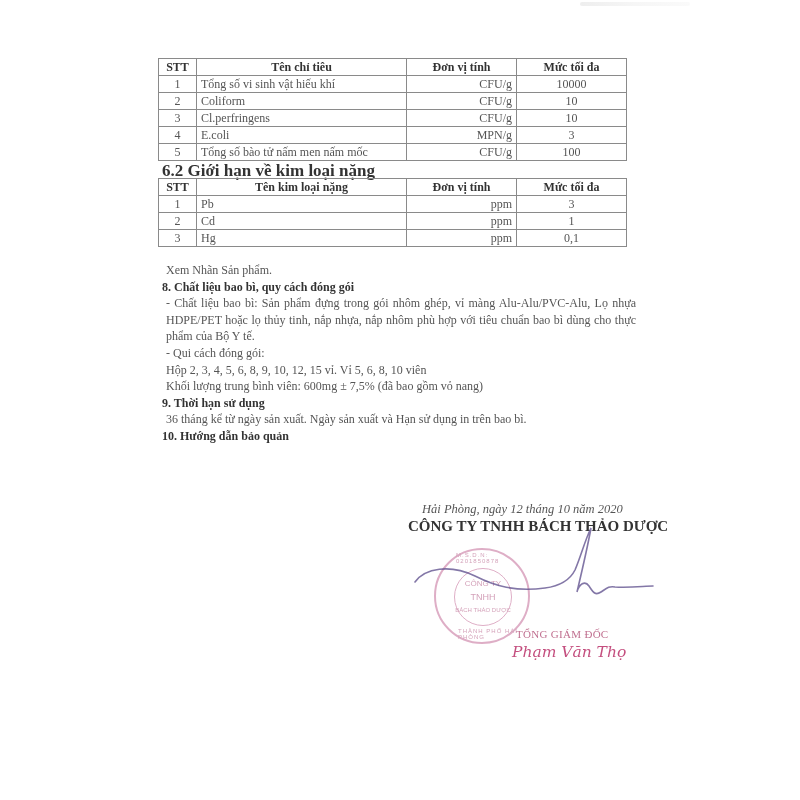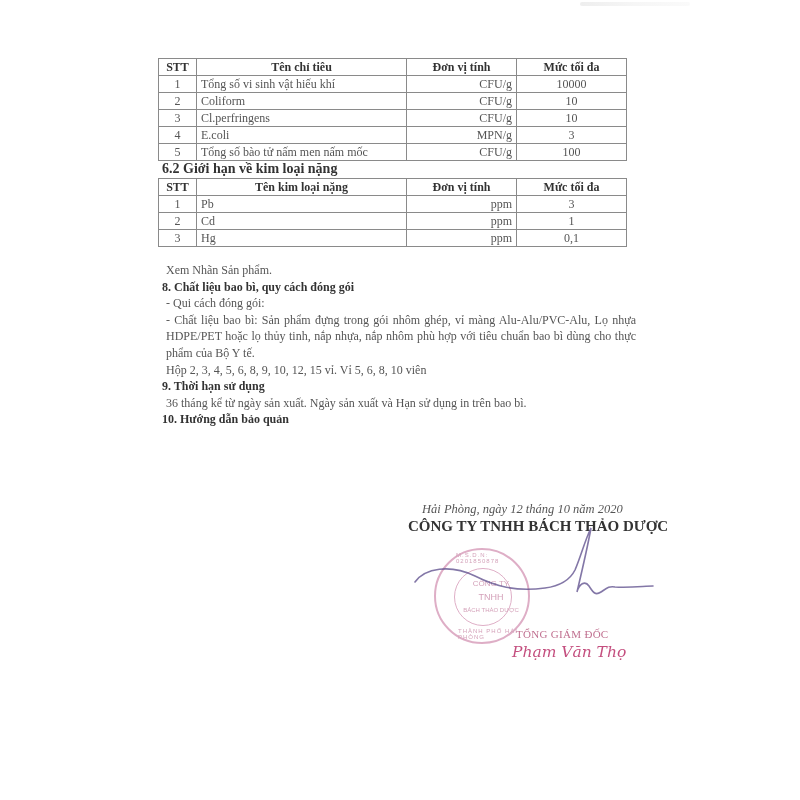--- a/index.html
+++ b/index.html
@@ -30,21 +30,21 @@
   table.spec th { font-weight: bold; color: #333; text-align: center; }
   .c-stt { width: 29px; text-align: center; }
   .c-name { width: 201px; }
   .c-unit { width: 101px; text-align: right; }
   .c-max { width: 101px; text-align: center; }
   .c-name.center { text-align: left; }
   #t1 { top: 58px; }
   #t2 { top: 178px; }
   .sub-heading {
     position: absolute; left: 162px; top: 161px;
-    font-size: 14px; font-weight: bold; color: #333;
+    font-size: 17px; font-weight: bold; color: #333;
   }
   .body-text {
     position: absolute; left: 166px; top: 262px; width: 470px;
     font-size: 12px; line-height: 16.6px; color: #555;
   }
   .body-text .h { font-weight: bold; color: #333; margin-left: -4px; }
   .body-text .p { margin-left: 0; }
   .body-text .just { text-align: justify; }
   .signblock {
     position: absolute; left: 400px; top: 502px; width: 240px;
@@ -55,21 +55,21 @@
   .stamp {
     position: absolute; left: 434px; top: 548px; width: 92px; height: 92px;
     border: 2px solid #d69ab8; border-radius: 50%;
     opacity: 0.8;
   }
   .stamp-inner {
     position: absolute; left: 18px; top: 18px; width: 56px; height: 56px;
     border: 1.5px solid #d69ab8; border-radius: 50%;
   }
   .stamp-text1, .stamp-text2, .stamp-text3 {
-    position: absolute; width: 100%; left: 8px; text-align: center;
+    position: absolute; width: 100%; left: 0; text-align: center;
     font-family: "Liberation Sans", sans-serif; color: #c98aa8;
   }
   .stamp-text1 { top: 10px; font-size: 8px; }
   .stamp-text2 { top: 23px; font-size: 9px; }
   .stamp-text3 { top: 38px; font-size: 6px; }
   .stamp-ring-top {
     position: absolute; left: 20px; top: 2px; font-size: 6px; color:#c98aa8;
     font-family: "Liberation Sans", sans-serif; letter-spacing: 1px;
   }
   .stamp-ring-bottom {
@@ -161,23 +161,24 @@
       <td class="c-name center">Hg</td>
       <td class="c-unit">ppm</td>
       <td class="c-max">0,1</td>
     </tr>
   </tbody>
     </table>
 
   <div class="body-text">
     <div class="p">Xem Nhãn Sản phẩm.</div>
     <div class="h">8. Chất liệu bao bì, quy cách đóng gói</div>
+    <div class="p just">- Chất liệu bao bì: Sản phẩm đựng trong gói nhôm ghép, vỉ màng Alu-Alu/PVC-Alu, Lọ nhựa HDPE/PET hoặc lọ thủy tinh, nắp nhựa, nắp nhôm phù hợp với tiêu chuẩn bao bì dùng cho thực phẩm của Bộ Y tế.</div>
     <div class="p">- Qui cách đóng gói:</div>
-    <div class="p just">- Chất liệu bao bì: Sản phẩm đựng trong gói nhôm ghép, vỉ màng Alu-Alu/PVC-Alu, Lọ nhựa HDPE/PET hoặc lọ thủy tinh, nắp nhựa, nắp nhôm phù hợp với tiêu chuẩn bao bì dùng cho thực phẩm của Bộ Y tế.</div>
     <div class="p">Hộp 2, 3, 4, 5, 6, 8, 9, 10, 12, 15 vỉ. Vỉ 5, 6, 8, 10 viên</div>
+    <div class="p">Khối lượng trung bình viên: 600mg ± 7,5% (đã bao gồm vỏ nang)</div>
     <div class="h">9. Thời hạn sử dụng</div>
     <div class="p">36 tháng kể từ ngày sản xuất. Ngày sản xuất và Hạn sử dụng in trên bao bì.</div>
     <div class="h">10. Hướng dẫn bảo quản</div>
   </div>
 
   <div class="signblock">
     <div class="sign-date">Hải Phòng, ngày 12 tháng 10 năm 2020</div>
     <div class="sign-company">CÔNG TY TNHH BÁCH THẢO DƯỢC</div>
   </div>
 

